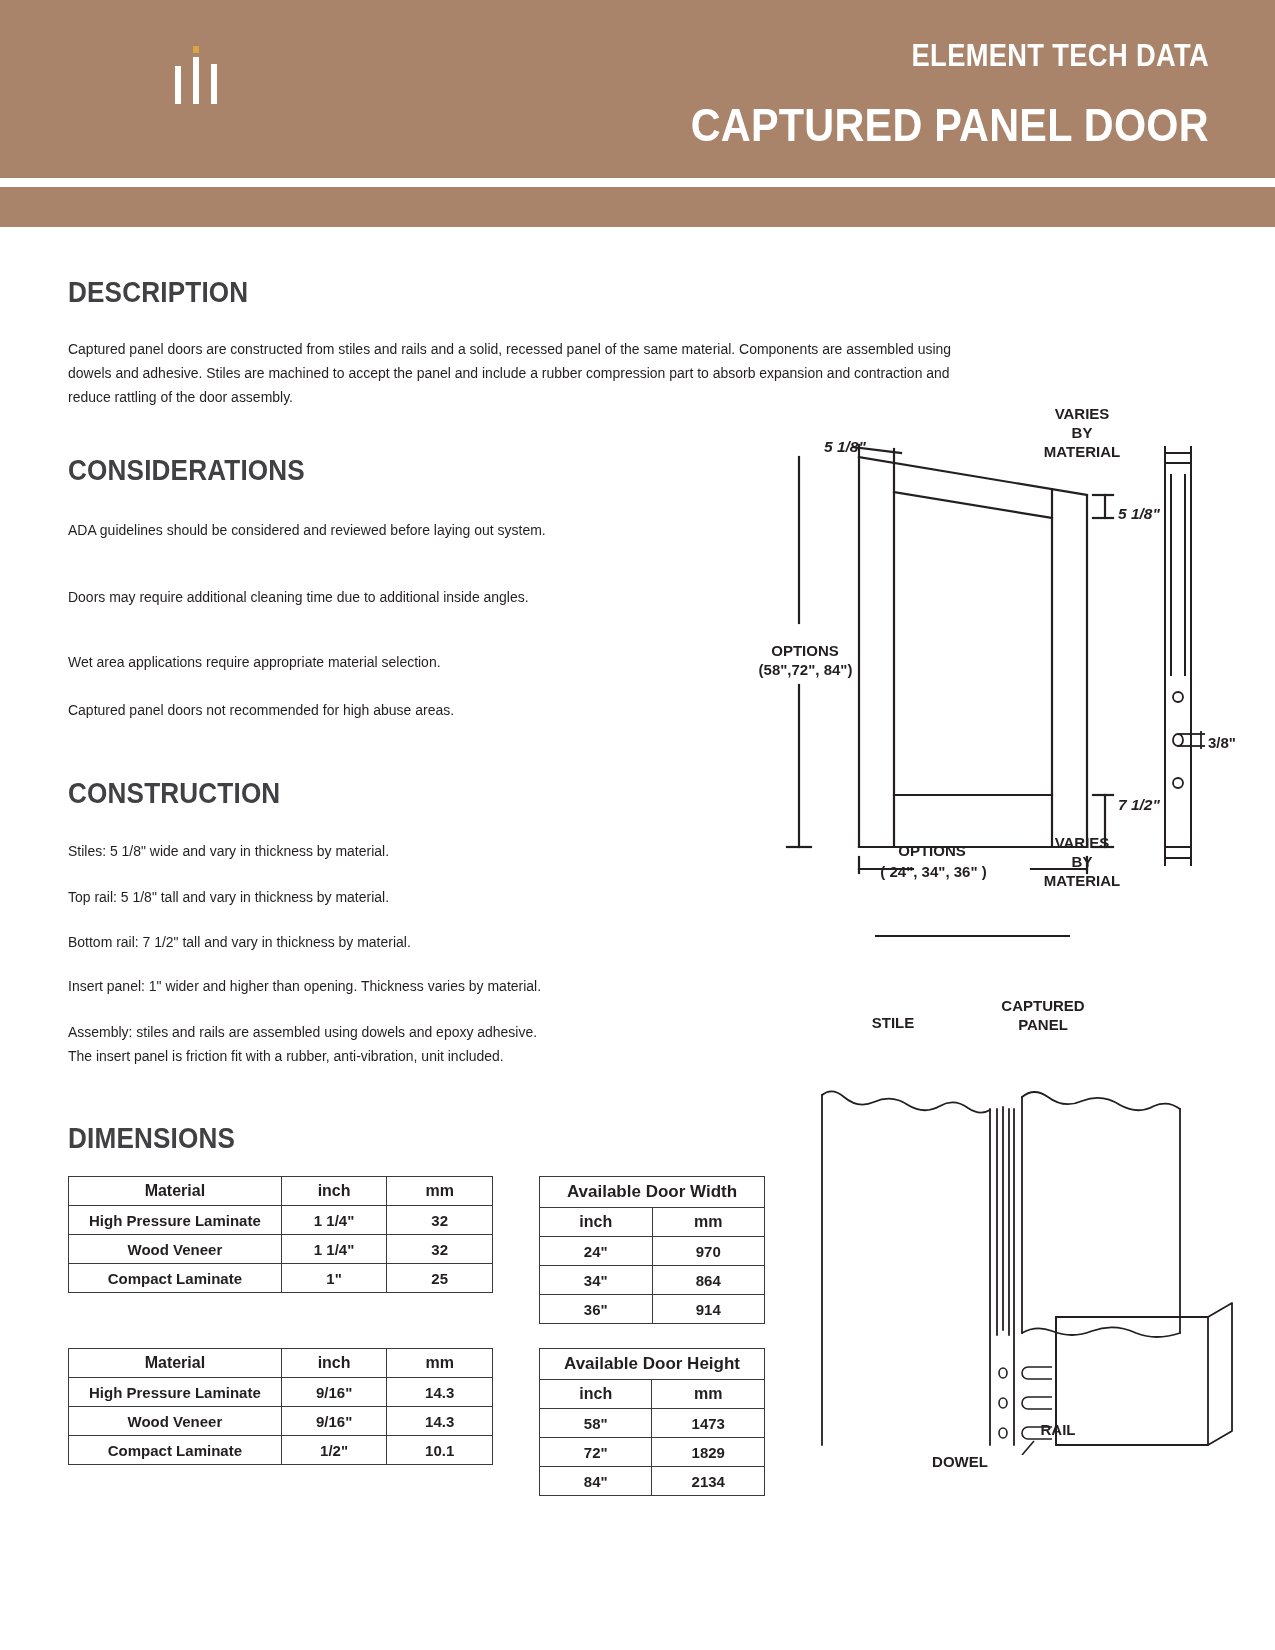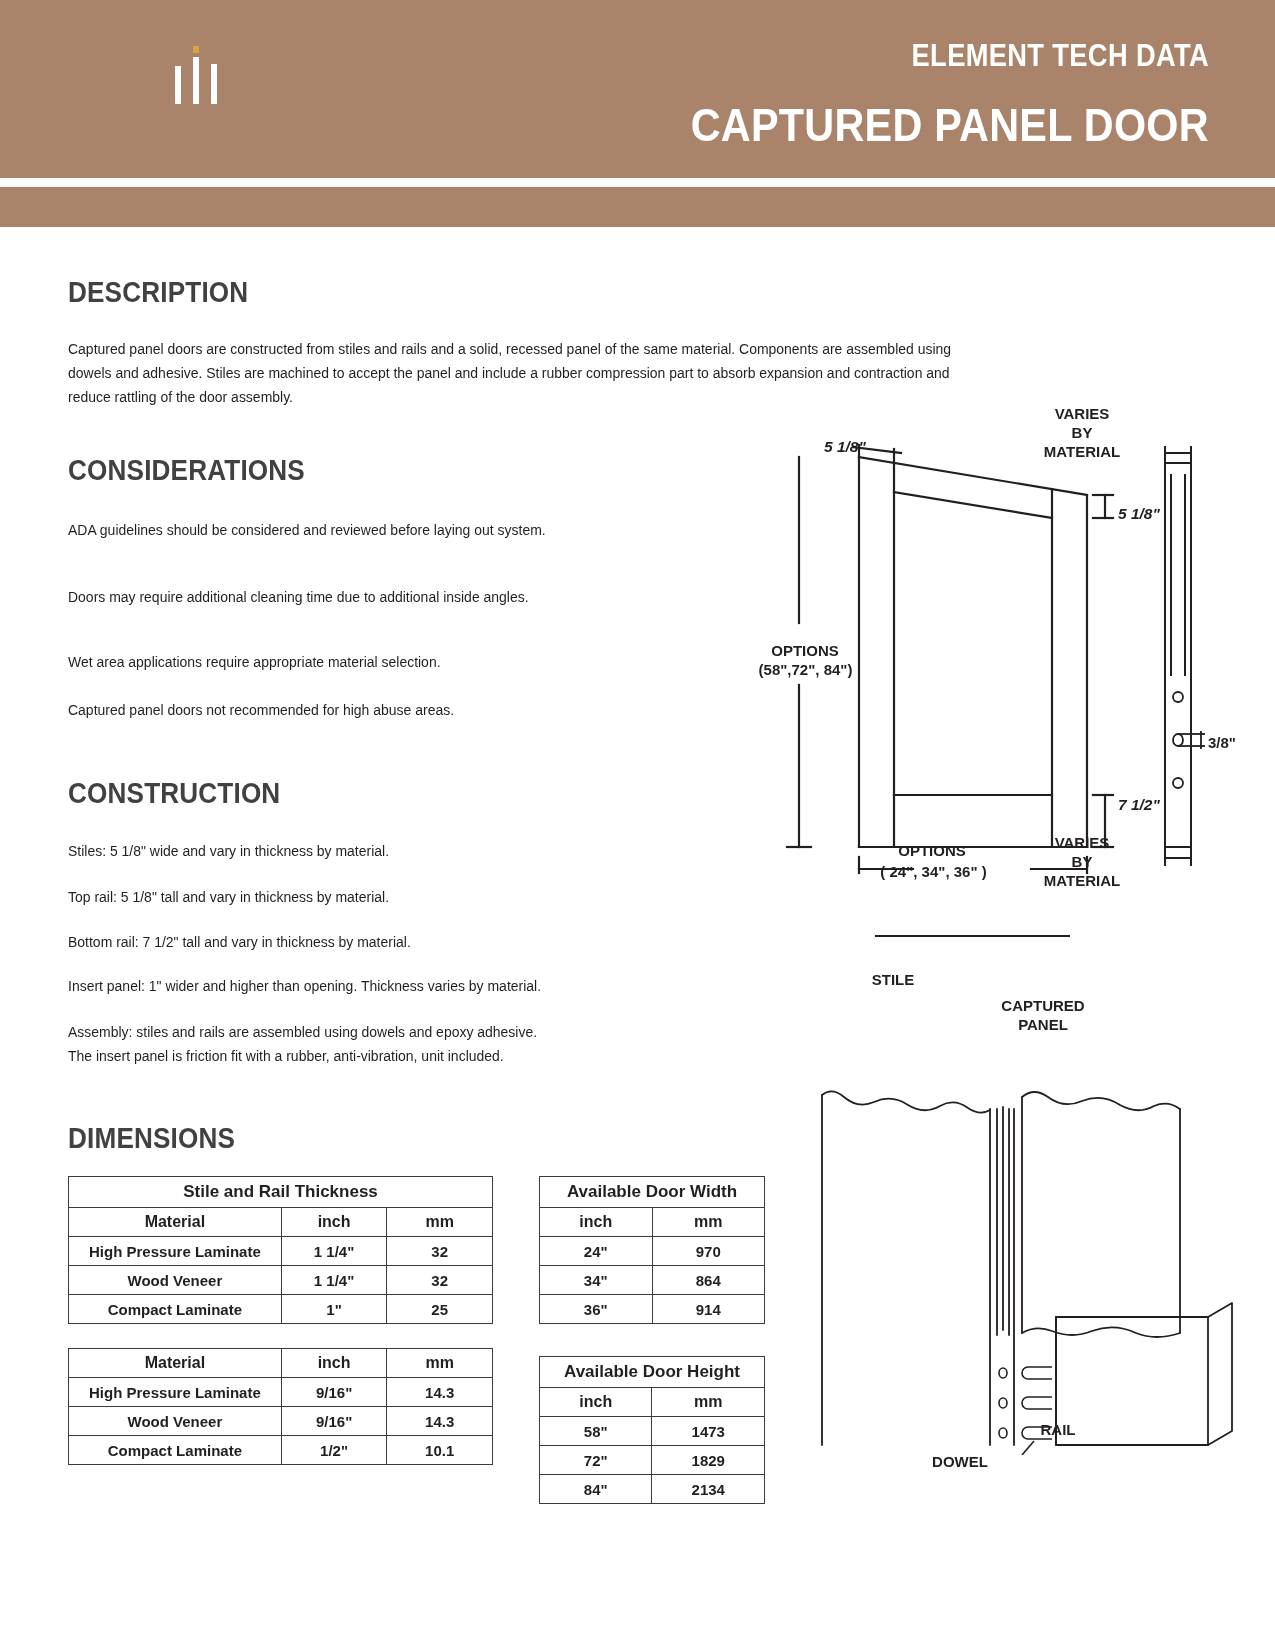--- a/index.html
+++ b/index.html
@@ -127,21 +127,21 @@
 
   #tbl-insert{ left:68px; top:1348px; width:425px; }
   #tbl-insert .c1{ width:213px; }
   #tbl-insert .c2{ width:106px; }
   #tbl-insert .c3{ width:106px; }
 
   #tbl-width{ left:539px; top:1176px; width:226px; }
   #tbl-width .c1{ width:113px; }
   #tbl-width .c2{ width:113px; }
 
-  #tbl-height{ left:539px; top:1348px; width:226px;margin-top:8px; }
+  #tbl-height{ left:539px; top:1348px; width:226px; }
   #tbl-height .c1{ width:113px; }
   #tbl-height .c2{ width:113px; }
 
   
   .draw{ position:absolute; }
   #draw-door{ left:735px; top:395px; width:500px; height:510px; }
   #draw-detail{ left:800px; top:985px; width:450px; height:470px; }
   #draw-sep{ position:absolute; left:875px; top:935px; width:195px; height:2px; background:#231f20; }
 
   .dlabel{
@@ -184,23 +184,20 @@
 <div class="body-text" id="const-p2">Top rail: 5 1/8" tall and vary in thickness by material.</div>
 <div class="body-text" id="const-p3">Bottom rail: 7 1/2" tall and vary in thickness by material.</div>
 <div class="body-text" id="const-p4">Insert panel:  1" wider and higher than opening. Thickness varies by material.</div>
 <div class="body-text" id="const-p5">Assembly: stiles and rails are assembled using dowels and epoxy adhesive.
 The insert panel is friction fit with a rubber, anti-vibration, unit included.</div>
 
 <div class="sec-head" id="dim-head">DIMENSIONS</div>
 
 <table class="dt" id="tbl-stile">
   <tbody>
-      <tr>
-    <td class="title-cell" colspan="3">Stile and Rail Thickness</td>
-  </tr>
   <tr>
     <td class="hdr-cell c1">Material</td>
     <td class="hdr-cell c2">inch</td>
     <td class="hdr-cell c3">mm</td>
   </tr>
   <tr>
     <td class="mat-cell">High Pressure Laminate</td>
     <td class="val-cell">1 1/4"</td>
     <td class="val-cell">32</td>
   </tr>
@@ -400,17 +397,17 @@
 
   <g fill="none" stroke="#231f20" stroke-width="1.6">
     <path d="M 228 382 L 252 382 M 228 394 L 252 394 M 228 382 a 6 6 0 0 0 0 12"></path>
     <path d="M 228 412 L 252 412 M 228 424 L 252 424 M 228 412 a 6 6 0 0 0 0 12"></path>
     <path d="M 228 442 L 252 442 M 228 454 L 252 454 M 228 442 a 6 6 0 0 0 0 12"></path>
 
     <line x1="234" y1="456" x2="222" y2="470"></line>
   </g>
 </svg>
 
-<div class="dlabel" style="left:858px; top:970px; width:70px;text-align:center;">STILE</div>
+<div class="dlabel" style="left:858px; top:1013px; width:70px;text-align:center;">STILE</div>
 <div class="dlabel" style="left:988px; top:996px; width:110px; white-space:pre-line;">CAPTURED
 PANEL</div>
 <div class="dlabel" style="left:920px; top:1452px; width:80px;">DOWEL</div>
 <div class="dlabel" style="left:1028px; top:1420px; width:60px;">RAIL</div>
 
 </body></html>

